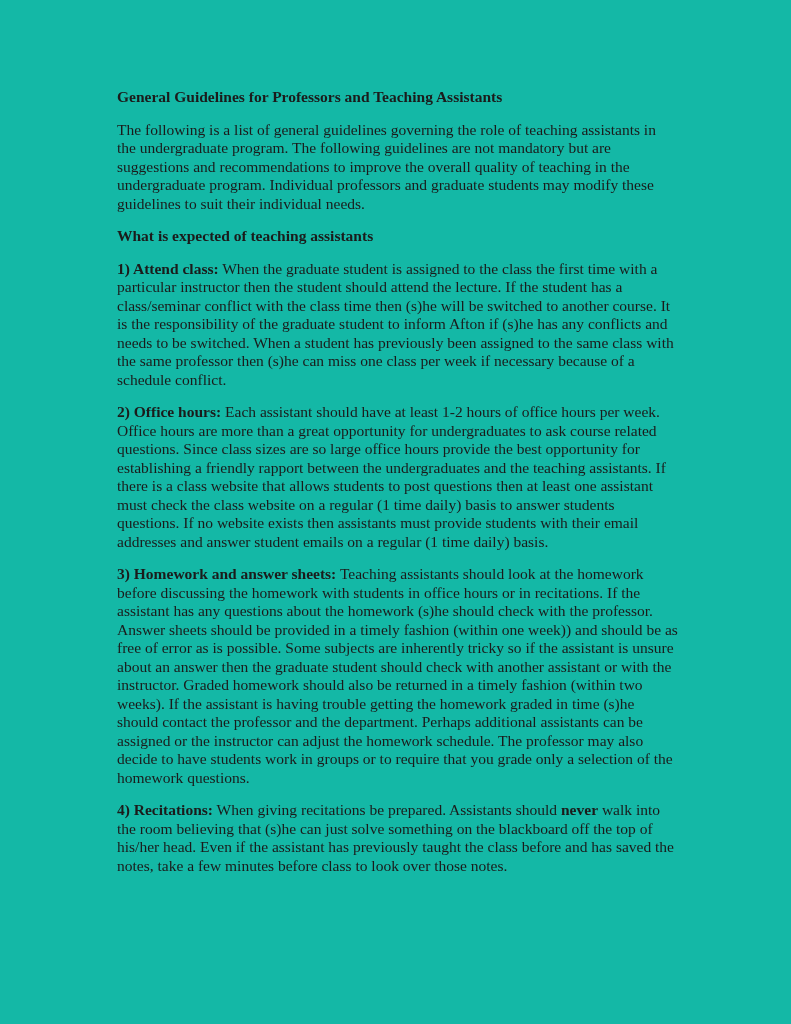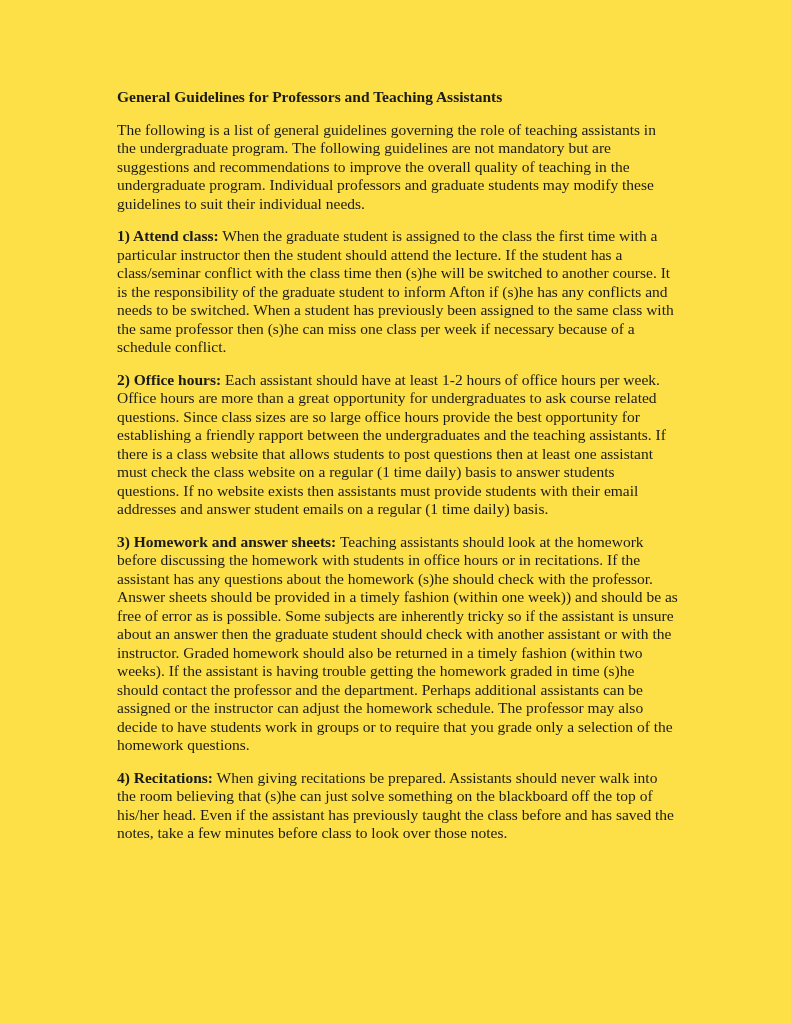--- a/index.html
+++ b/index.html
@@ -4,21 +4,21 @@
 <style>
   html, body {
     margin: 0;
     padding: 0;
     background: #ffffff;
   }
   .page {
     position: relative;
     width: 791px;
     height: 1024px;
-    background: #fde047;
+    background: #14b8a6;
     overflow: hidden;
     font-family: "Liberation Serif", "DejaVu Serif", serif;
     color: #1b1b1b;
   }
   .content {
     position: absolute;
     left: 117px;
     top: 88px;
     width: 561px;
     font-size: 15.5px;
@@ -30,32 +30,33 @@
   }
   .bold-heading {
     font-weight: bold;
   }
   .item-label {
     font-weight: bold;
     text-align: right;
   }
   .u {
   }
-  b { font-weight: normal; }
+  b { font-weight: bold; }
 </style>
 </head>
 <body>
 
 <div class="page">
   <div class="content">
 
     <p class="block bold-heading">General Guidelines for Professors and Teaching Assistants</p>
 
     <p class="block"><span>The following is a list of general guidelines governing the role of teaching assistants in the undergraduate program. The following guidelines are </span><span class="u">not</span><span> mandatory but are </span><span class="u">suggestions and recommendations</span><span> to improve the overall quality of teaching in the undergraduate program. Individual professors and graduate students may modify these guidelines to suit their individual needs.</span></p>
 
+    <p class="block bold-heading">What is expected of teaching assistants</p>
 
     <p class="block"><span class="item-label">1) Attend class:</span> <span>When the graduate student is assigned to the class the first time with a particular instructor then the student should attend the lecture. If the student has a class/seminar conflict with the class time then (s)he will be switched to another course. It is the responsibility of the graduate student to inform Afton if (s)he has any conflicts and needs to be switched. When a student has previously been assigned to the same class with the same professor then (s)he can miss one class per week if necessary because of a schedule conflict.</span></p>
 
     <p class="block"><span class="item-label">2) Office hours:</span> <span>Each assistant should have at least 1-2 hours of office hours per week. Office hours are more than a great opportunity for undergraduates to ask course related questions. Since class sizes are so large office hours provide the best opportunity for establishing a friendly rapport between the undergraduates and the teaching assistants. If there is a class website that allows students to post questions then at least one assistant must check the class website on a regular (1 time daily) basis to answer students questions. If no website exists then assistants must provide students with their email addresses and answer student emails on a regular (1 time daily) basis.</span></p>
 
     <p class="block"><span class="item-label">3) Homework and answer sheets:</span> <span>Teaching assistants should look at the homework before discussing the homework with students in office hours or in recitations. If the assistant has any questions about the homework (s)he should check with the professor. Answer sheets should be provided in a timely fashion (within one week)) and should be as free of error as is possible. Some subjects are inherently tricky so if the assistant is unsure about an answer then the graduate student should check with another assistant or with the instructor. Graded homework should also be returned in a timely fashion (within two weeks). If the assistant is having trouble getting the homework graded in time (s)he should contact the professor and the department. Perhaps additional assistants can be assigned  or the instructor can adjust the homework schedule. The professor may also decide to have students work in groups or to require that you grade only a selection of the homework questions.</span></p>
 
     <p class="block"><span class="item-label">4) Recitations:</span> <span>When giving recitations be prepared. Assistants should </span><b>never</b><span> walk into the room believing that (s)he can just solve something on the blackboard off the top of his/her head. Even if the assistant has previously taught the class before and has saved the notes, take a few minutes before class to look over those notes.</span></p>
 
   </div>

